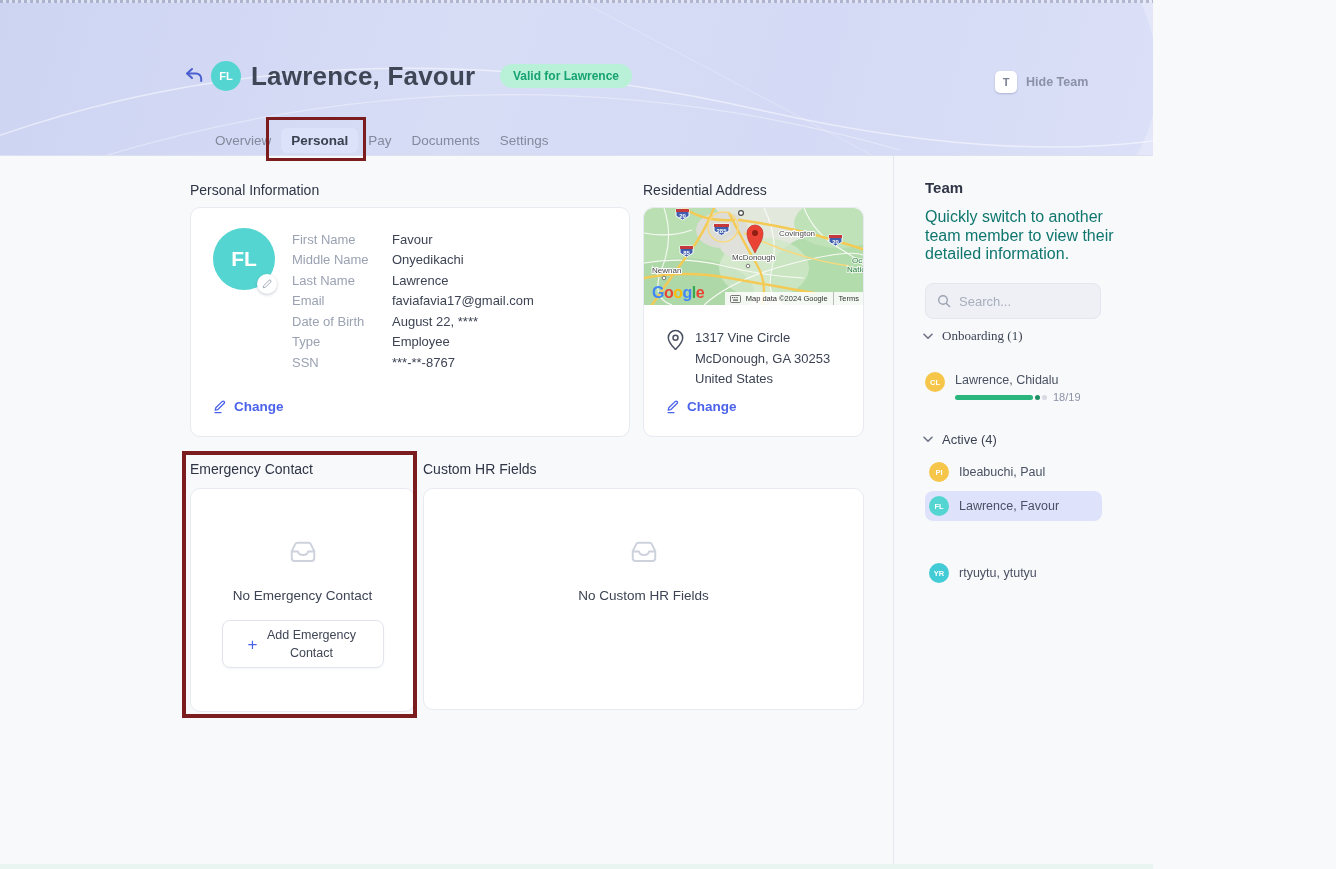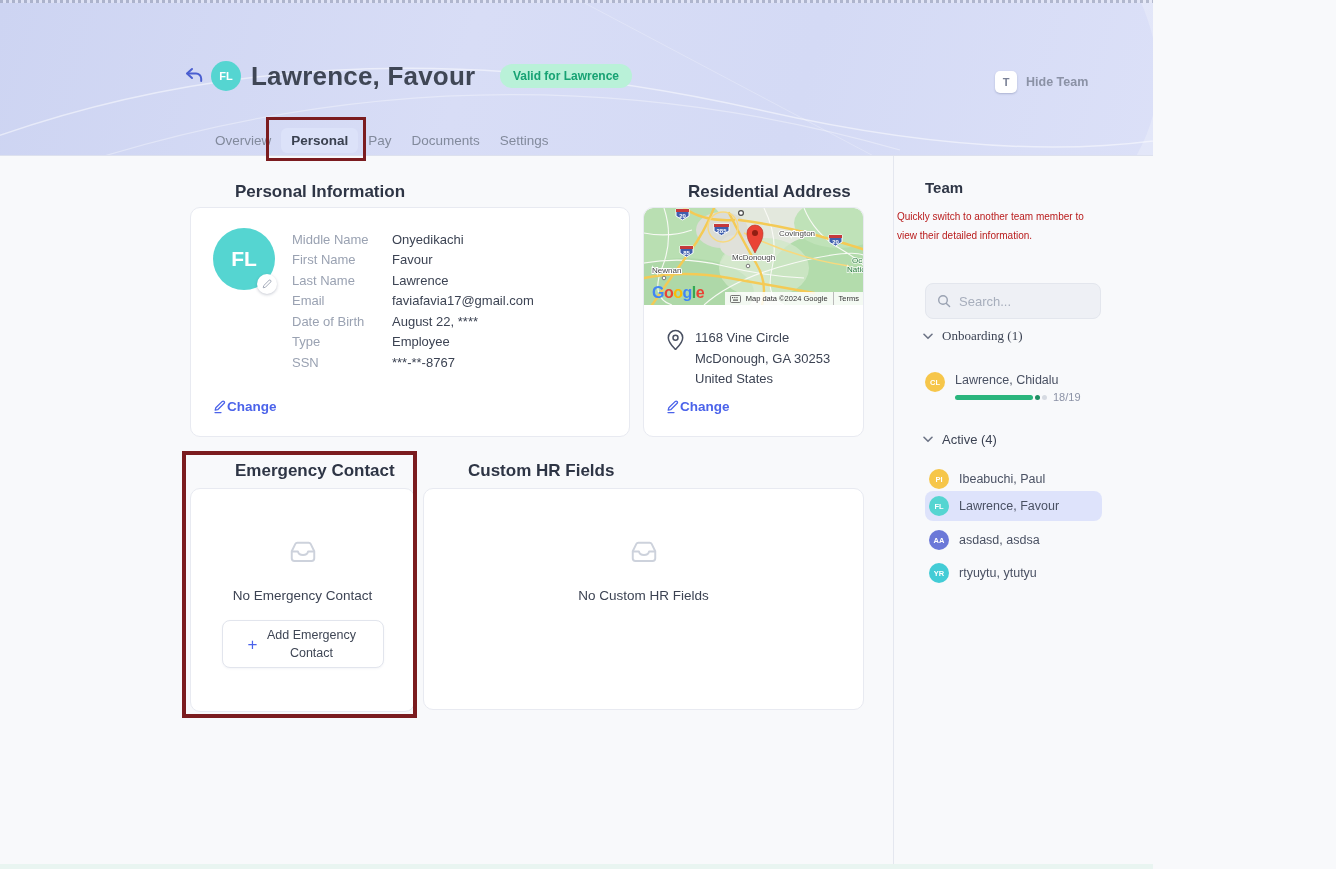--- a/index.html
+++ b/index.html
@@ -27,33 +27,33 @@
   .hide-team-label { font-size:12.5px; color:#8b92a6; font-weight:600; }
 
   
   .tabs { position:absolute; left:205px; top:126px; display:flex; align-items:center; height:28px; }
   .tab { font-size:13.5px; color:#828a9c; cursor:pointer; padding:5px 10px; border-radius:6px; white-space:nowrap; }
   .tab.active { background:#dce2f9; color:#3a4150; font-weight:600; }
   .annot-tab { position:absolute; left:266px; top:117px; width:100px; height:44px;
     border:3px solid #7b1c1f; pointer-events:none; z-index:5; }
 
   
-  .section-title { position:absolute; font-size:17px; font-weight:700; color:#2e3545;margin-left:45px; }
+  .section-title { position:absolute; font-size:14px; font-weight:400; color:#2e3545; }
   .card { position:absolute; background:#fff; border:1px solid #e8eaf1; border-radius:10px; }
 
   .pi-card { left:190px; top:207px; width:440px; height:230px; }
   .pi-avatar { position:absolute; left:22px; top:20px; width:62px; height:62px; border-radius:50%;
     background:#55d5d1; color:#fff; font-size:21px; font-weight:600; display:flex; align-items:center; justify-content:center; }
   .pi-avatar-edit { position:absolute; left:66px; top:66px; width:20px; height:20px; border-radius:50%;
     background:#fff; box-shadow:0 1px 3px rgba(70,80,110,.3); display:flex; align-items:center; justify-content:center; cursor:pointer; }
   .fields { position:absolute; left:101px; top:21px; }
   .field-row { display:flex; height:20.5px; align-items:center; font-size:13px; }
   .field-label { width:100px; color:#9aa2b2; }
   .field-value { color:#3c4353; }
-  .change-link { position:absolute; left:22px; bottom:22px; display:flex; align-items:center; 
+  .change-link { position:absolute; left:22px; bottom:22px; display:flex; align-items:center; gap:7px;
     color:#4b63ea; font-size:13.5px; font-weight:600; cursor:pointer; }
 
   .ra-card { left:643px; top:207px; width:221px; height:230px; overflow:hidden; }
   .map-wrap { position:relative; width:100%; height:97px; border-radius:9px 9px 0 0; overflow:hidden; cursor:pointer; }
   .map-attrib { position:absolute; right:0; bottom:0; height:13px; background:rgba(255,255,255,.85);
     display:flex; align-items:center; gap:5px; padding:0 4px 0 5px; }
   .map-attrib-text { font-size:7.5px; color:#333; }
   .map-terms { font-size:7.5px; color:#333; border-left:1px solid #bbb; padding-left:5px; height:100%; display:flex; align-items:center; cursor:pointer; }
   .google-logo { position:absolute; left:8px; bottom:3px; font-size:16px; font-weight:700; letter-spacing:-.5px; }
   .addr-block { position:absolute; left:22px; top:120px; display:flex; gap:10px; }
@@ -67,21 +67,21 @@
   .empty-text { font-size:13.5px; color:#3c4353; }
   .add-btn { margin-top:17px; width:162px; min-height:38px; background:#fff; border:1px solid #e2e5ed; border-radius:8px;
     display:flex; align-items:center; justify-content:center; gap:8px; padding:5px 10px; cursor:pointer;
     box-shadow:0 1px 2px rgba(120,130,160,.08); }
   .add-btn-label { font-size:12.5px; color:#3f4655; font-weight:500; width:92px; text-align:center; line-height:1.45; }
   .plus-glyph { color:#4b63ea; font-size:17px; font-weight:500; line-height:1; }
 
   
   .side-divider { position:absolute; left:893px; top:156px; width:1px; height:713px; background:#e4e7ef; }
   .team-title { position:absolute; left:925px; top:179px; font-size:15px; font-weight:700; color:#2e3545; }
-  .team-desc { position:absolute; left:897px; top:208px; width:190px; font-size:10px; color:#b91c1c; line-height:18.5px; }
+  .team-desc { position:absolute; left:925px; top:208px; width:190px; font-size:16px; color:#0f766e; line-height:18.5px; }
   .search-box { position:absolute; left:925px; top:283px; width:176px; height:36px; background:#eef0f5;
     border:1px solid #e3e6ed; border-radius:8px; display:flex; align-items:center; padding:0 11px; gap:8px; }
   .search-input { border:none; outline:none; background:transparent; font-size:13px; color:#5a6172; width:120px;
     font-family:"Liberation Sans",sans-serif; }
   .search-input::placeholder { color:#a7aebc; }
 
   .group-header { position:absolute; display:flex; align-items:center; gap:9px; cursor:pointer; }
   .group-label { font-size:13px; color:#3c4353; font-weight:500; }
   .member-row { position:absolute; left:925px; width:177px; display:flex; align-items:center; gap:10px;
     padding:0 5px 0 4px; height:30px; border-radius:8px; cursor:pointer; }
@@ -147,26 +147,26 @@
   <div class="section-title" style="left:190px; top:182px;">Personal Information</div>
   <div class="card pi-card">
     <div class="pi-avatar">FL</div>
     <div class="pi-avatar-edit">
       <svg width="10" height="10" viewBox="0 0 12 12">
         <path d="M1.5 10.5 L2 8 L8.5 1.5 Q9.5 .8 10.4 1.6 Q11.2 2.5 10.5 3.5 L4 10 Z" fill="none" stroke="#9aa2b2" stroke-width="1.1" stroke-linejoin="round"></path>
       </svg>
     </div>
     <div class="fields">
       <div class="field-row">
+        <span class="field-label">First Name</span>
+        <span class="field-value">Favour</span>
+      </div>
+      <div class="field-row">
         <span class="field-label">Middle Name</span>
         <span class="field-value">Onyedikachi</span>
-      </div>
-      <div class="field-row">
-        <span class="field-label">First Name</span>
-        <span class="field-value">Favour</span>
       </div>
       <div class="field-row">
         <span class="field-label">Last Name</span>
         <span class="field-value">Lawrence</span>
       </div>
       <div class="field-row">
         <span class="field-label">Email</span>
         <span class="field-value">faviafavia17@gmail.com</span>
       </div>
       <div class="field-row">
@@ -277,21 +277,21 @@
         <span class="map-attrib-text">Map data ©2024 Google</span>
         <span class="map-terms">Terms</span>
       </div>
     </div>
     <div class="addr-block">
       <svg width="19" height="22" viewBox="0 0 19 22" style="flex-shrink:0; margin-top:1px;">
         <path d="M9.5 1.5 a 7.2 7.2 0 0 1 7.2 7.2 c 0 4.5 -5 9.5 -6.6 11.2 a 0.85 0.85 0 0 1 -1.2 0 C 7.3 18.2 2.3 13.2 2.3 8.7 A 7.2 7.2 0 0 1 9.5 1.5 z" fill="none" stroke="#4a5163" stroke-width="1.5"></path>
         <circle cx="9.5" cy="8.7" r="2.5" fill="none" stroke="#4a5163" stroke-width="1.5"></circle>
       </svg>
       <div class="addr-lines">
-        <div>1168 Vine Circle</div>
+        <div>1317 Vine Circle</div>
         <div>McDonough, GA 30253</div>
         <div>United States</div>
       </div>
     </div>
     <div class="change-link">
       <svg width="14" height="14" viewBox="0 0 14 14">
         <path d="M2 12.6 H8" stroke="#4b63ea" stroke-width="1.3" stroke-linecap="round"></path>
         <path d="M2.2 10.2 L2.8 7.8 L9.3 1.4 Q10.2 .7 11.1 1.5 Q11.9 2.4 11.2 3.3 L4.7 9.7 Z" fill="none" stroke="#4b63ea" stroke-width="1.3" stroke-linejoin="round"></path>
       </svg>
       <span>Change</span>
@@ -358,31 +358,27 @@
     </div>
   </div>
 
   <div class="group-header" style="left:923px; top:432px;">
     <svg width="10" height="7" viewBox="0 0 10 7">
       <path d="M1 1.3 L5 5.3 L9 1.3" fill="none" stroke="#6d7486" stroke-width="1.6" stroke-linecap="round" stroke-linejoin="round"></path>
     </svg>
     <span class="group-label"><span>Active</span> <span>(4)</span></span>
   </div>
 
-  <div class="member-row" style="top:457px;margin-top:7px;">
+  <div class="member-row" style="top:457px;">
     <span class="m-avatar" style="background-color: rgb(246, 198, 74);">PI</span>
     <span class="m-name">Ibeabuchi, Paul</span>
   </div>
   <div class="member-row selected" style="top:491px;">
     <span class="m-avatar" style="background-color: rgb(85, 213, 209);">FL</span>
     <span class="m-name">Lawrence, Favour</span>
   </div>
-  <div class="member-row" style="top:525px;">
-    <span class="m-avatar" style="background-color: rgb(107, 120, 216);">AA</span>
-    <span class="m-name">asdasd, asdsa</span>
-  </div>
   <div class="member-row" style="top:558px;">
     <span class="m-avatar" style="background-color: rgb(67, 204, 214);">YR</span>
     <span class="m-name">rtyuytu, ytutyu</span>
   </div>
 
   <div class="bottom-strip"></div>
 </div>
 
 </body></html>

